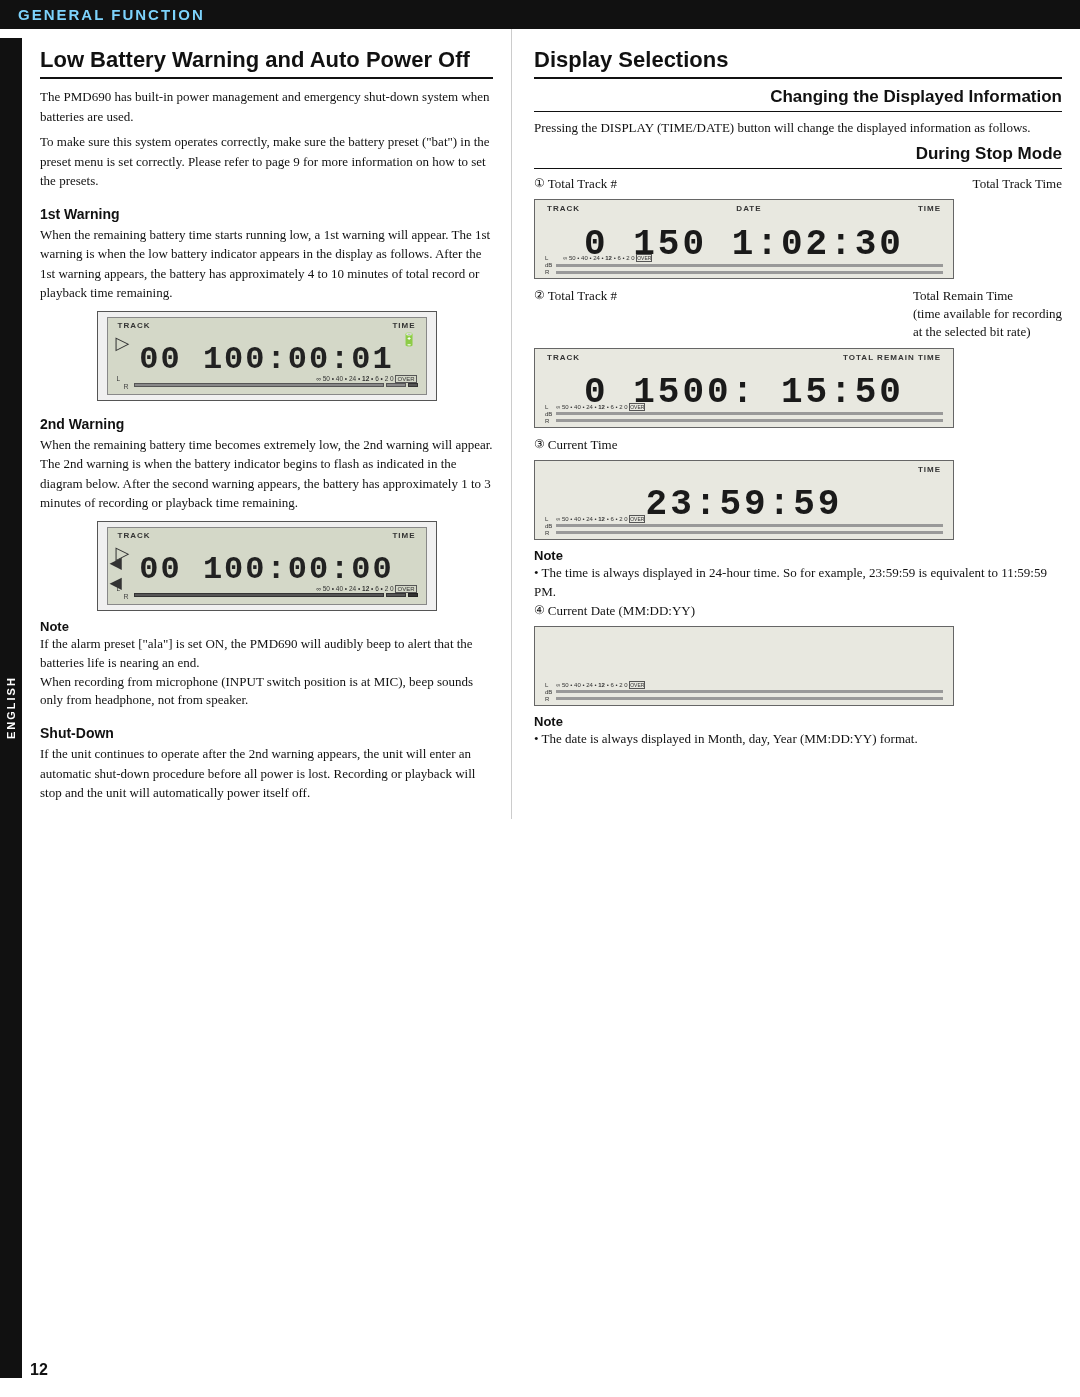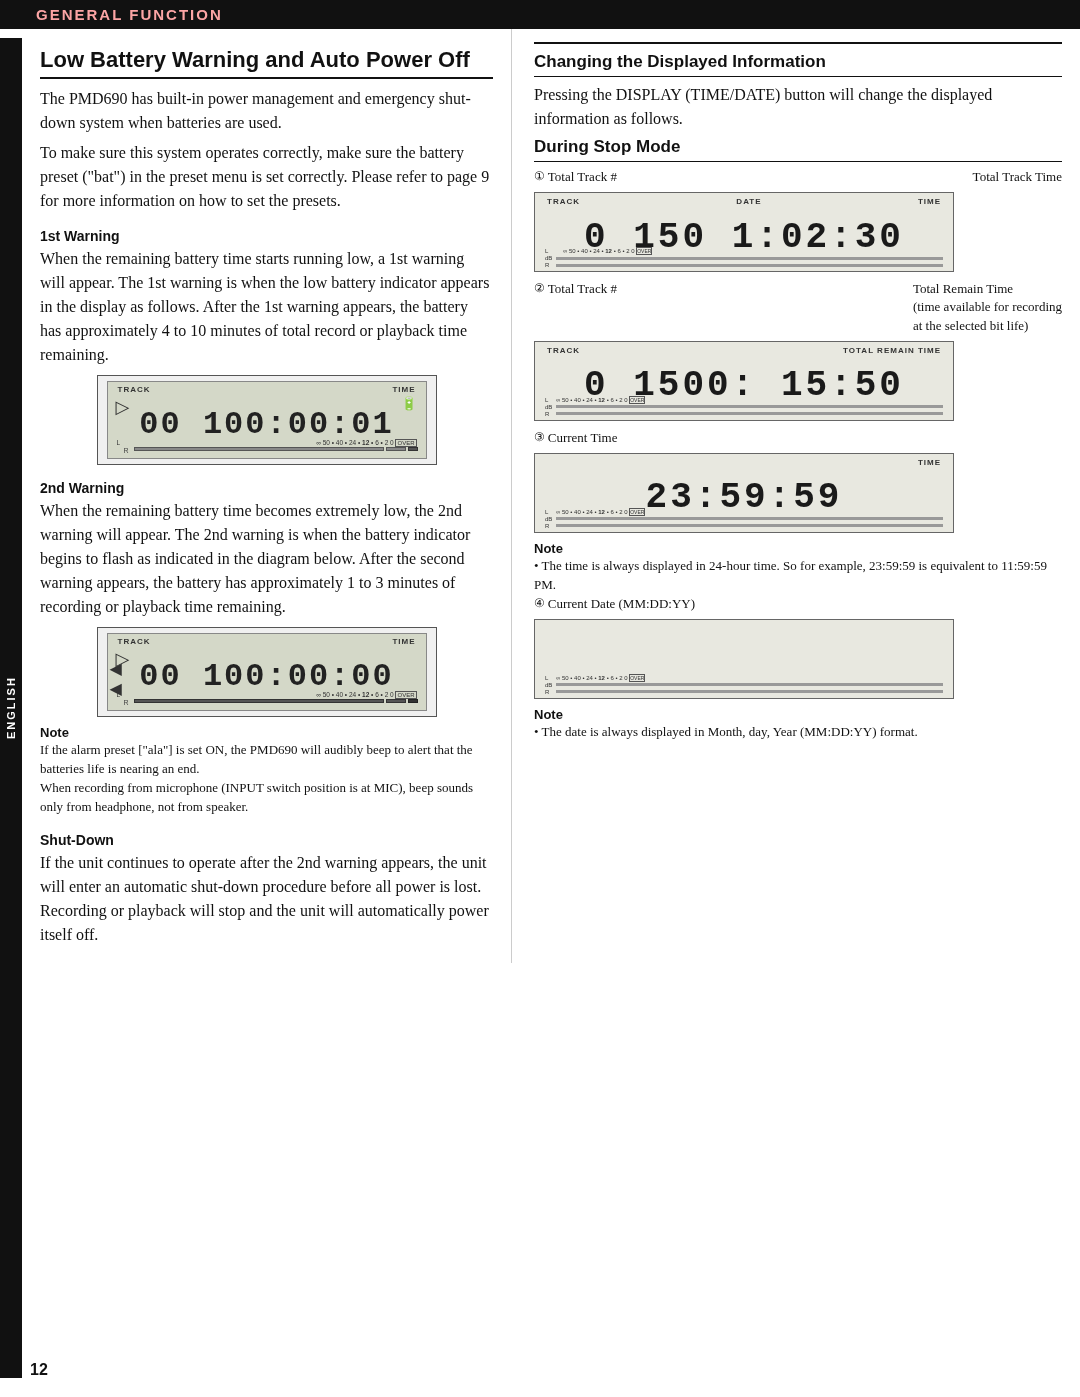--- a/index.html
+++ b/index.html
@@ -9,26 +9,26 @@
       background: #fff;
       font-family: 'Times New Roman', Times, serif;
       font-size: 13.5px;
       color: #111;
       position: relative;
     }
 
     
     .general-function-bar {
       background: #111;
-      color: #fca5a5;
+      color: #7dd3fc;
       font-family: Arial, sans-serif;
       font-weight: bold;
       font-size: 15px;
       letter-spacing: 2px;
-      padding: 6px 36px;
+      padding: 6px 18px;
       text-transform: uppercase;
     }
 
     
     .english-sidebar {
       position: absolute;
       left: 0;
       top: 38px;
       width: 22px;
       background: #111;
@@ -87,32 +87,33 @@
       border-top: 1px solid #111;
       margin: 2px 0 6px 0;
     }
 
     h2.sub-title {
       font-family: Arial, sans-serif;
       font-size: 17px;
       font-weight: bold;
       margin-bottom: 4px;
       margin-top: 6px;
+      text-align: right;
     }
 
     h3.sub-sub-title {
       font-family: Arial, sans-serif;
       font-size: 14px;
       font-weight: bold;
       margin-bottom: 3px;
       margin-top: 15px;
     }
 
     p.body-text {
-      font-size: 16px;
+      font-size: 13px;
       line-height: 1.5;
       margin-bottom: 6px;
     }
 
     
     .display-box {
       border: 1px solid #555;
       background: #f0f0f0;
       margin: 8px auto;
       width: 340px;
@@ -393,20 +394,21 @@
     </div>
 
     <h3 class="sub-sub-title">Shut-Down</h3>
 
     <p class="body-text">If the unit continues to operate after the 2nd warning appears, the unit will enter an automatic shut-down procedure before all power is lost. Recording or playback will stop and the unit will automatically power itself off.</p>
 
   </div>
 
   <div class="right-col">
 
+    <h1 class="section-title">Display Selections</h1>
     <hr class="divider-line">
 
     <h2 class="sub-title">Changing the Displayed Information</h2>
     <hr class="divider-line-thin">
 
     <p class="body-text">Pressing the DISPLAY (TIME/DATE) button will change the displayed information as follows.</p>
 
     <h2 class="sub-title">During Stop Mode</h2>
     <hr class="divider-line-thin">
 
@@ -443,21 +445,21 @@
       </div>
     </div>
 
     <div class="annotation-row">
       <span class="circled-num">②</span>
       <span>Total Track #</span>
       <span style="flex:1"></span>
       <div style="text-align:left;font-size:13px;line-height:1.4;">
         <div>Total Remain Time</div>
         <div>(time available for recording</div>
-        <div>at the selected bit life)</div>
+        <div>at the selected bit rate)</div>
       </div>
     </div>
 
     <div class="right-display-box">
       <div class="right-display-labels">
         <span>TRACK</span>
         <span style="flex:1"></span>
         <span>TOTAL REMAIN TIME</span>
       </div>
       <div class="right-display-digits">0 1500: 15:50</div>

